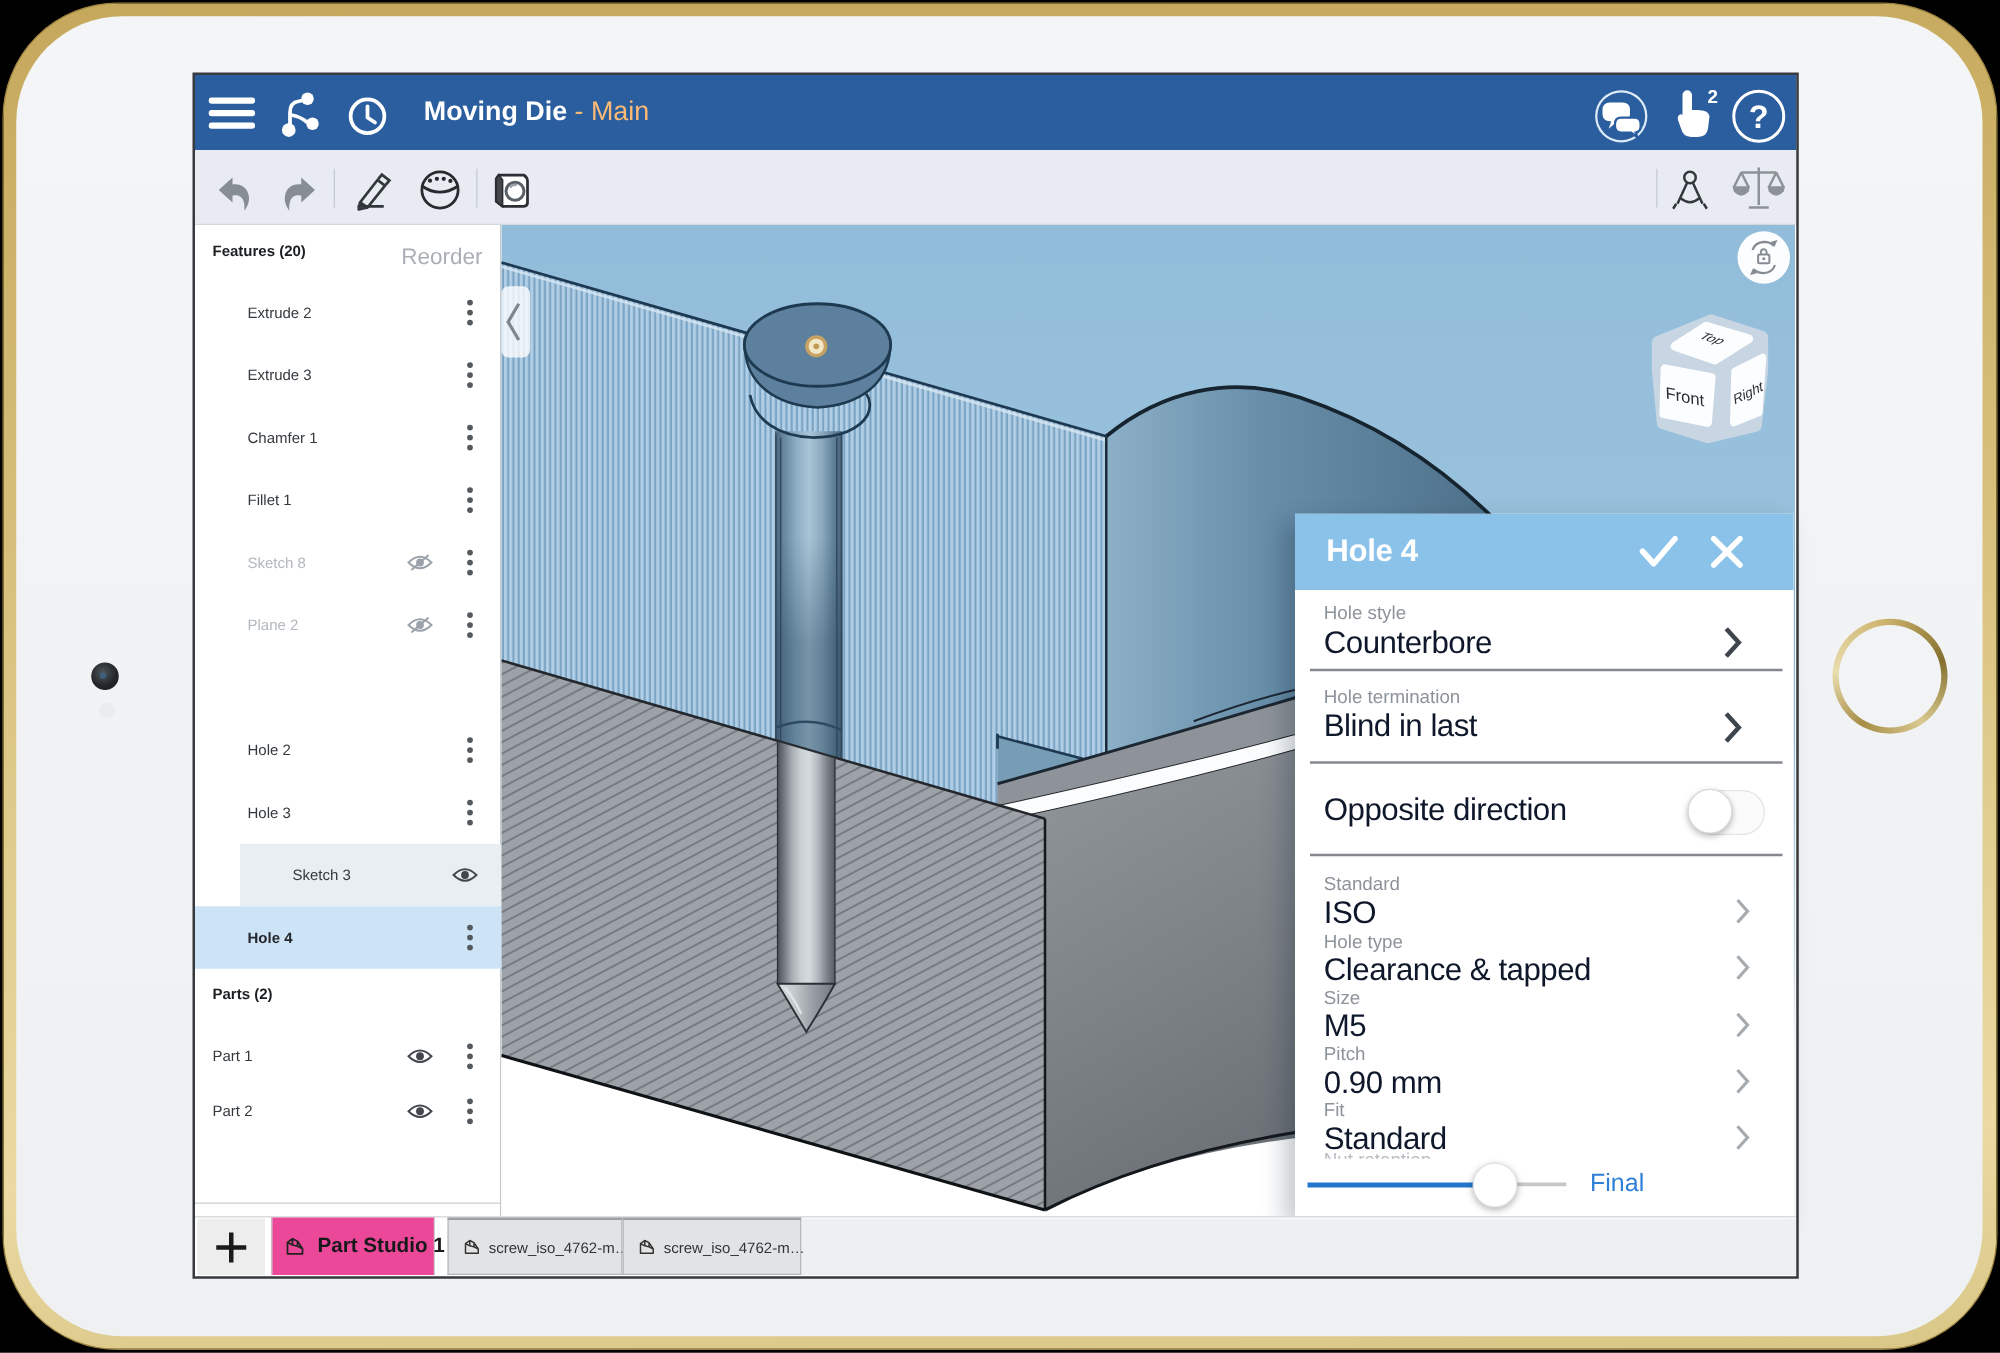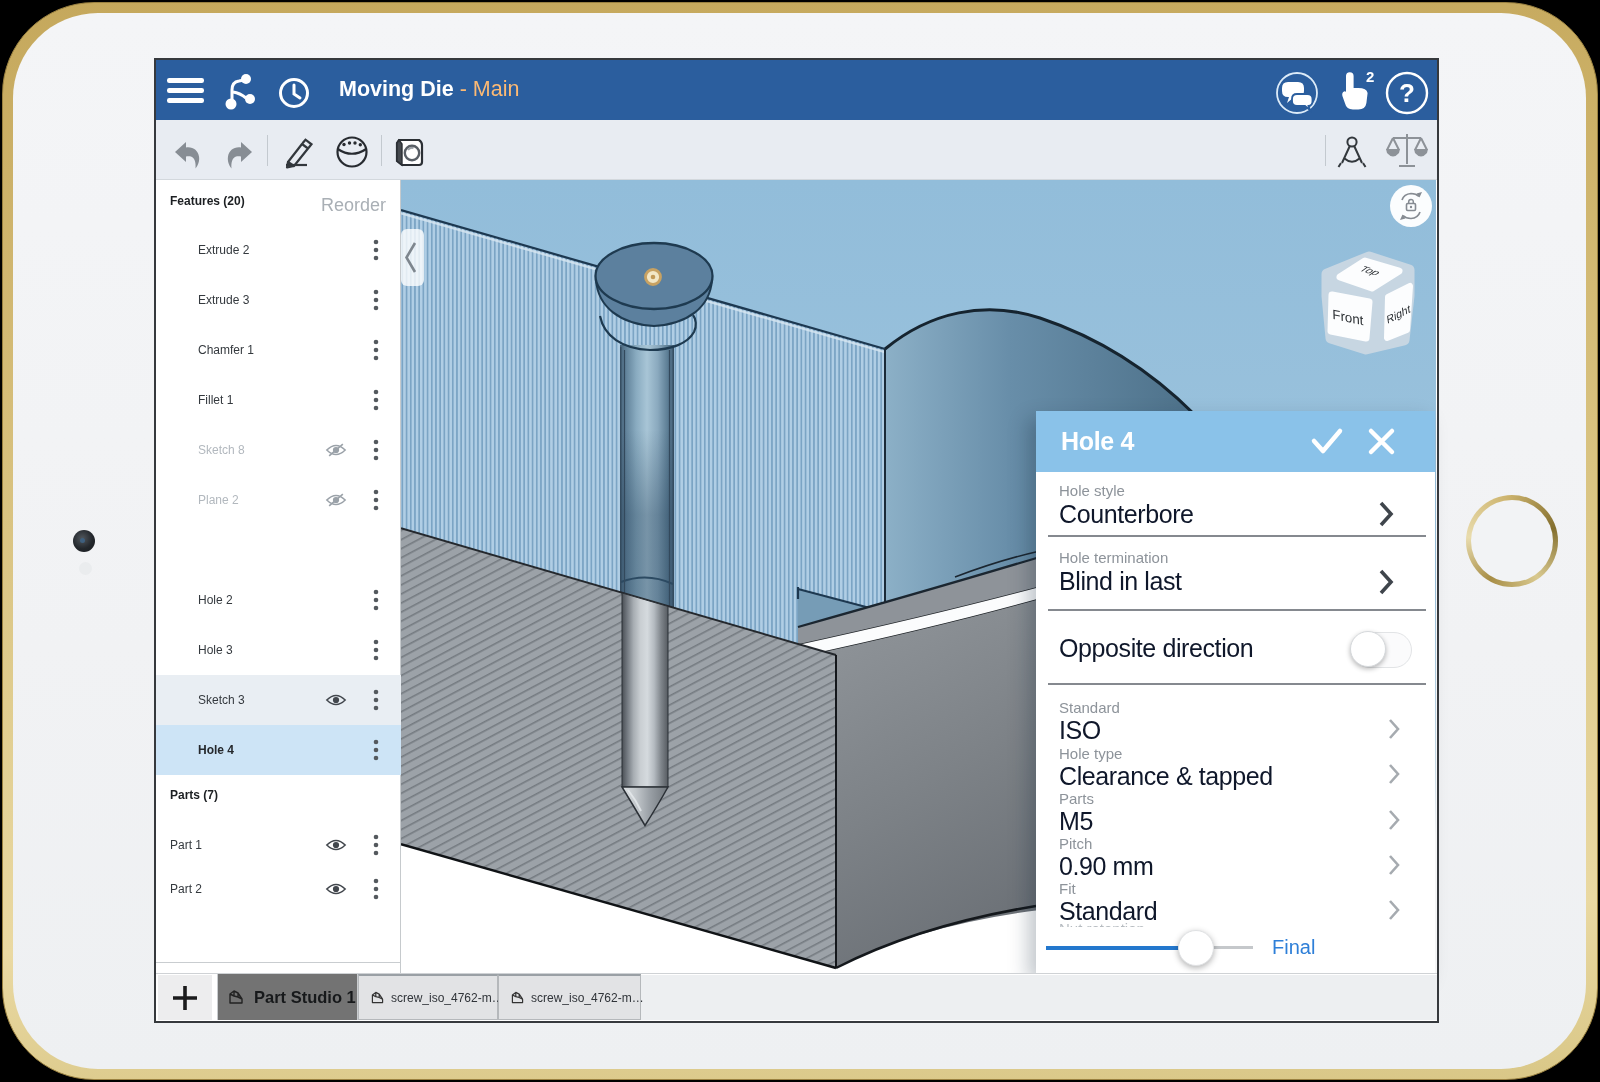--- a/index.html
+++ b/index.html
@@ -38,21 +38,21 @@
 #panel { position:absolute; left:0; top:120px; width:245px; height:793px; background:#fff;
   border-right:1px solid #c6cacd; }
 #panel .hdr { position:absolute; left:14px; font-size:12px; font-weight:bold; color:#1c1f22; }
 #panel .reorder { position:absolute; right:14px; font-size:18px; color:#a9afb5; }
 .row { position:absolute; left:0; width:245px; height:50px; }
 .row .t { position:absolute; left:42px; top:50%; transform:translateY(-50%);
   font-size:12px; color:#34393e; white-space:pre; }
 .row .t.g { color:#b2b8be; }
 .row .t.b { font-weight:bold; color:#25282c; }
 .row .t.l { left:14px; }
-.hilite1 { background:#e9eef3; }
+.hilite1 { background:#e9eef3;margin-left:36px; }
 .hilite2 { background:#cde4f6; }
 .kebab { position:absolute; left:217px; top:50%; transform:translateY(-50%); width:6px; height:22px; }
 .eye { position:absolute; left:169px; top:50%; transform:translateY(-50%); width:22px; height:16px; }
 #panelfoot { position:absolute; left:0; top:782px; width:244px; height:1px; background:#c9cdd0; }
 
 #canvas { position:absolute; left:245px; top:120px; width:1035px; height:793px; overflow:hidden; }
 
 #dialog { position:absolute; left:880px; top:351px; width:399px; height:562px; background:#fff;
   box-shadow:-8px 8px 18px rgba(10,30,50,.25); z-index:20; overflow:hidden; }
 #dlghead { position:absolute; left:0; top:0; width:399px; height:61px; background:#8ac2e9; }
@@ -74,21 +74,21 @@
   background:#fff; border:1px solid #e0e2e4; box-shadow:0 2px 6px rgba(0,0,0,.3); }
 #final { position:absolute; left:236px; top:525px; font-size:20px; color:#2e7fd8; }
 #clip1 { position:absolute; left:23px; top:509px; width:200px; height:7px; overflow:hidden;
   font-size:15px; color:#b7bcc1; }
 
 #tabbar { position:absolute; left:0; top:913px; width:1281px; height:48px; background:#fff;
   border-top:1px solid #cfd2d5; z-index:30; }
 #tabplus { position:absolute; left:2px; top:1px; width:54px; height:45px; background:#ededee; }
 #tabright { position:absolute; left:485px; top:1px; width:796px; height:45px; background:#edeff1; }
 .tab { position:absolute; top:0px; height:46px; }
-#tab1 { left:61px; width:141px; background:#737373; border-left:1px solid #c9cccf; border-right:1px solid #c9cccf; }
+#tab1 { left:61px; width:131px; background:#ec4899; border-left:1px solid #c9cccf; border-right:1px solid #c9cccf; }
 #tab2 { left:202px; width:140px; background:#e2e3e5; border:1px solid #b5b8bb; border-top:2px solid #9aa0a5; }
 #tab3 { left:342px; width:143px; background:#e2e3e5; border:1px solid #b5b8bb; border-top:2px solid #9aa0a5; }
 .tab .tt { position:absolute; left:36px; top:50%; transform:translateY(-50%);
   font-size:16.5px; font-weight:bold; color:#17191b; white-space:pre; }
 .tab .ts { position:absolute; left:32px; top:50%; transform:translateY(-50%);
   font-size:12px; color:#303439; white-space:pre; }
 </style>
 </head>
 <body>
 <div id="stage">
@@ -266,21 +266,21 @@
           </svg>
         </div>
     <div class="row hilite2" style="top:545px">
           <div class="t b">Hole 4</div>
           <svg class="kebab" viewBox="0 0 6 22">
             <circle cx="3" cy="3" r="2.3" fill="#54595e"></circle>
             <circle cx="3" cy="11" r="2.3" fill="#54595e"></circle>
             <circle cx="3" cy="19" r="2.3" fill="#54595e"></circle>
           </svg>
         </div>
-    <div class="hdr" style="top:608px">Parts (7)</div>
+    <div class="hdr" style="top:608px">Parts (2)</div>
     <div class="row" style="top:643px;height:44px">
           <div class="t l">Part 1</div>
           <svg class="eye" viewBox="0 0 24 17">
             <path d="M2,8.5 Q12,-1.5 22,8.5 Q12,18.5 2,8.5 Z" fill="none" stroke="#42474d" stroke-width="1.7"></path>
             <circle cx="12" cy="8.5" r="3.4" fill="#42474d"></circle>
           </svg>
           <svg class="kebab" viewBox="0 0 6 22">
             <circle cx="3" cy="3" r="2.3" fill="#54595e"></circle>
             <circle cx="3" cy="11" r="2.3" fill="#54595e"></circle>
             <circle cx="3" cy="19" r="2.3" fill="#54595e"></circle>
@@ -451,21 +451,21 @@
     <div class="dlbl" style="top:288px">Standard</div>
     <div class="dval" style="top:305px">ISO</div>
     <svg class="chevl" style="top:307px" viewBox="0 0 12 22">
           <path d="M2,2 L10,11 L2,20" stroke="#a6abb0" stroke-width="2.6" fill="none"></path>
         </svg>
     <div class="dlbl" style="top:334px">Hole type</div>
     <div class="dval" style="top:351px">Clearance &amp; tapped</div>
     <svg class="chevl" style="top:352px" viewBox="0 0 12 22">
           <path d="M2,2 L10,11 L2,20" stroke="#a6abb0" stroke-width="2.6" fill="none"></path>
         </svg>
-    <div class="dlbl" style="top:379px">Parts</div>
+    <div class="dlbl" style="top:379px">Size</div>
     <div class="dval" style="top:396px">M5</div>
     <svg class="chevl" style="top:398px" viewBox="0 0 12 22">
           <path d="M2,2 L10,11 L2,20" stroke="#a6abb0" stroke-width="2.6" fill="none"></path>
         </svg>
     <div class="dlbl" style="top:424px">Pitch</div>
     <div class="dval" style="top:441px">0.90 mm</div>
     <svg class="chevl" style="top:443px" viewBox="0 0 12 22">
           <path d="M2,2 L10,11 L2,20" stroke="#a6abb0" stroke-width="2.6" fill="none"></path>
         </svg>
     <div class="dlbl" style="top:469px">Fit</div>

